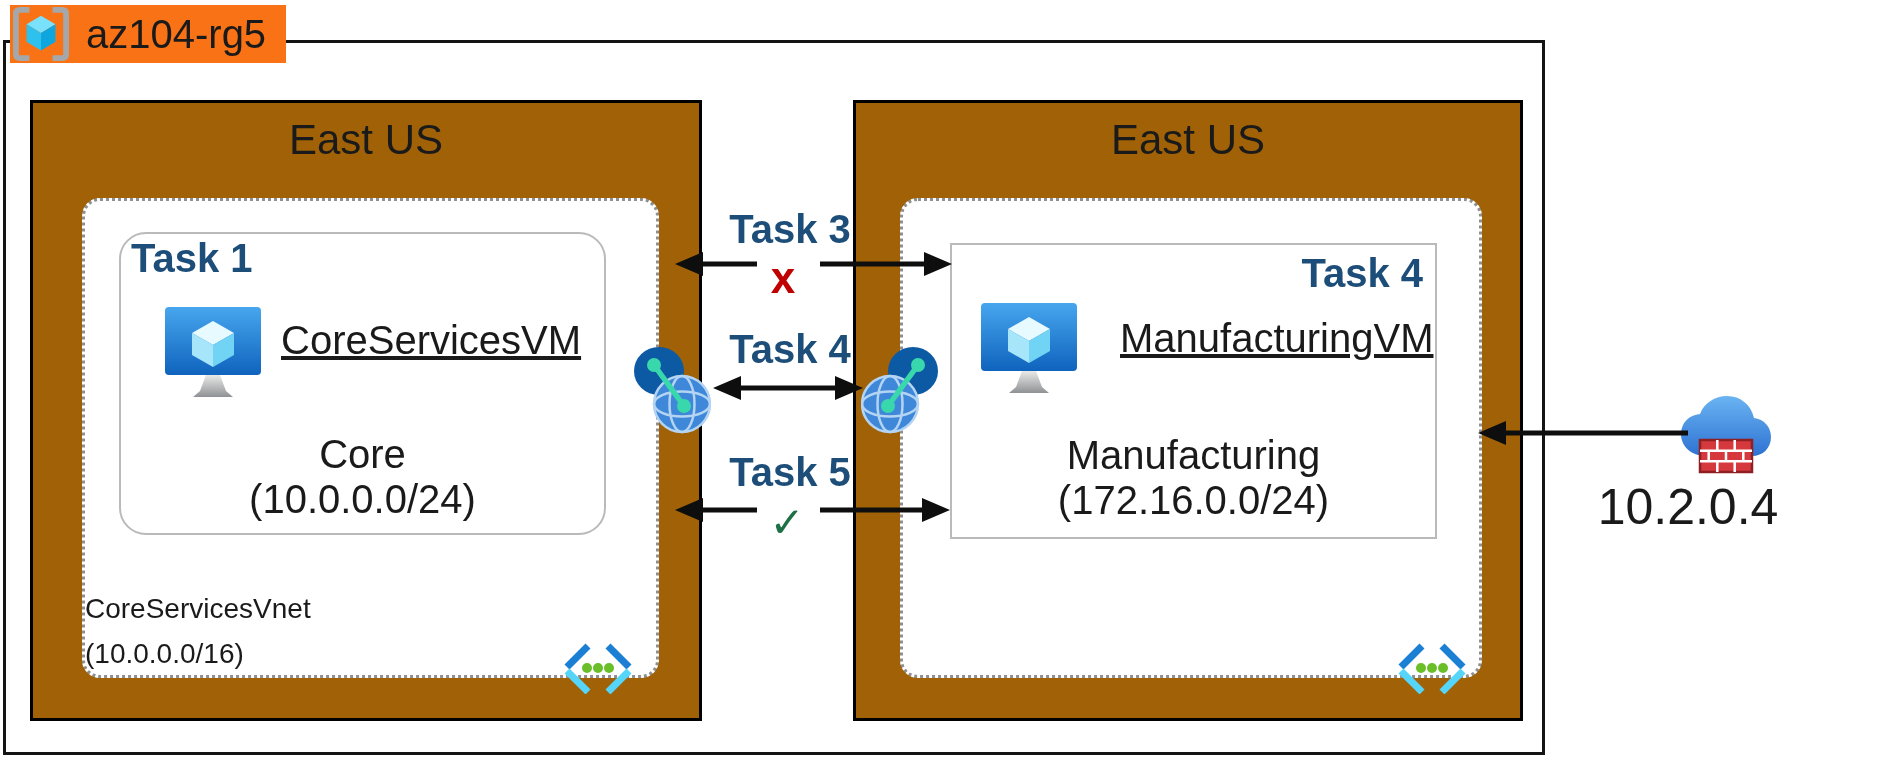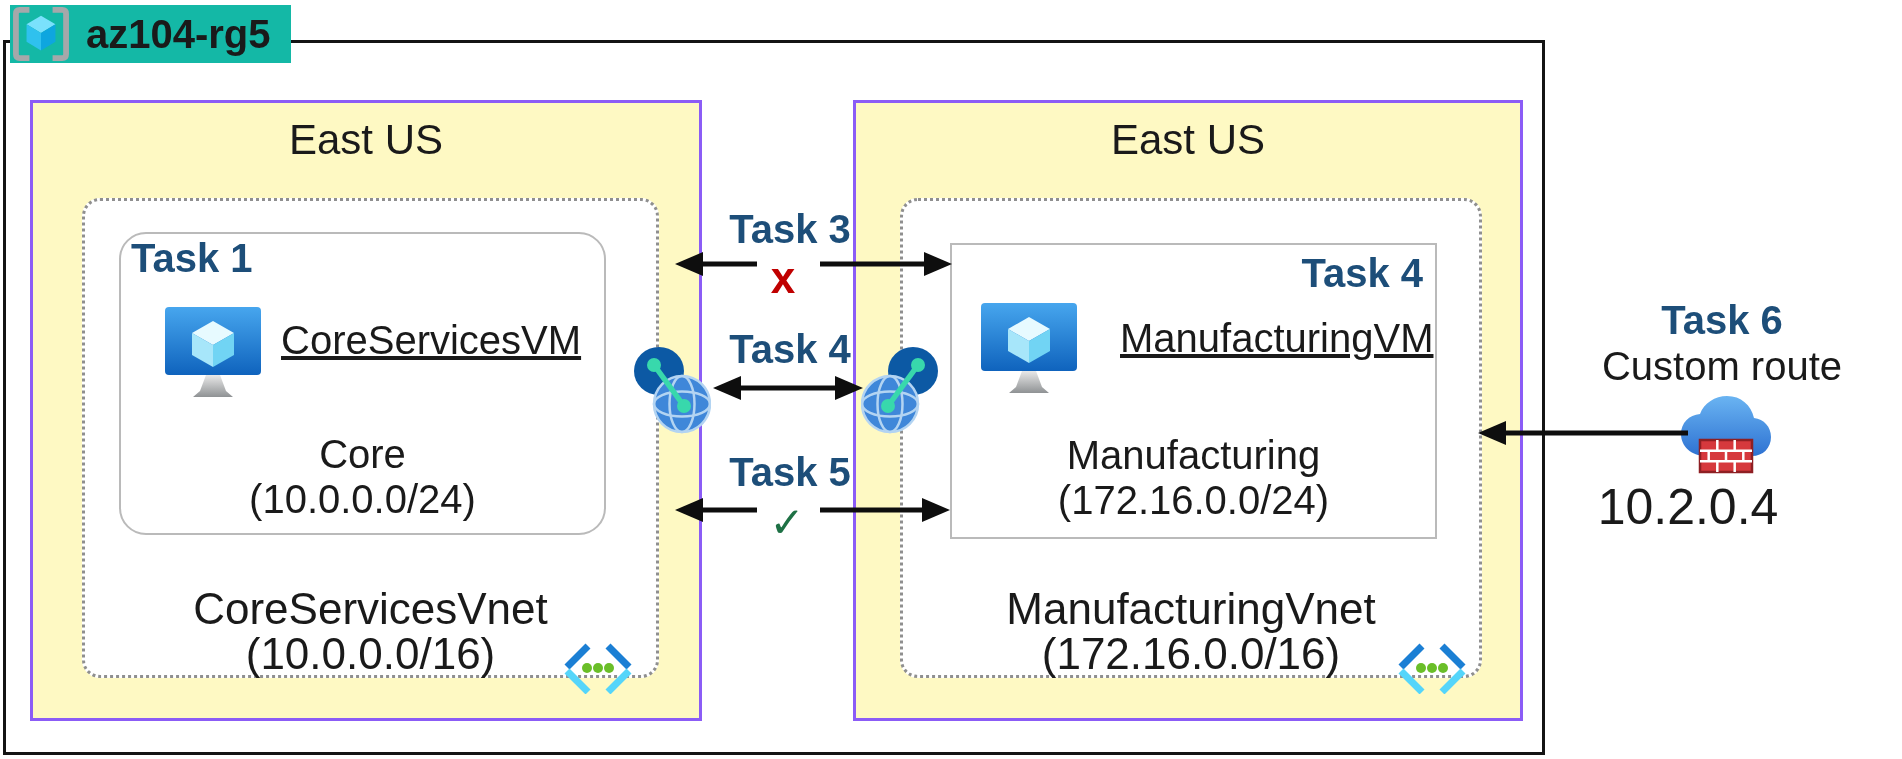--- a/index.html
+++ b/index.html
@@ -4,43 +4,43 @@
 <style>
   html,body{margin:0;padding:0;background:#fff;}
   .canvas{
     position:relative;width:1902px;height:759px;background:#ffffff;
     font-family:"Liberation Sans", sans-serif;color:#1a1a1a;overflow:hidden;
   }
   .abs{position:absolute;}
   
   .rg-box{left:3px;top:40px;width:1542px;height:715px;border:3px solid #141414;box-sizing:border-box;}
   .rg-label{left:10px;top:5px;height:58px;display:flex;align-items:center;gap:14px;
-    background:#14b8a6;padding:0 20px 0 0;z-index:8;font-weight:bold;}
+    background:#f97316;padding:0 20px 0 0;z-index:8;}
   .rg-label span{font-size:40px;color:#1a1a1a;white-space:nowrap;}
   
-  .region{background:#fef9c3;border:3px solid #8b5cf6;box-sizing:border-box;z-index:1;}
+  .region{background:#a16207;border:3px solid #000000;box-sizing:border-box;z-index:1;}
   .region-left{left:30px;top:100px;width:672px;height:621px;}
   .region-right{left:853px;top:100px;width:670px;height:621px;}
   .region-title{position:absolute;left:0;right:0;top:15px;text-align:center;
     font-size:42px;line-height:44px;color:#1a1a1a;}
   
   .dotted{position:absolute;background:#ffffff;border:3px dotted #8f8f8f;border-radius:18px;box-sizing:content-box;}
   .dotted-left{left:49px;top:95px;width:571px;height:474px;}
   .dotted-right{left:44px;top:95px;width:576px;height:474px;}
   
   .whitebox{position:absolute;background:#ffffff;border:2px solid #bababa;}
   .white-left{left:34px;top:31px;width:483px;height:299px;border-radius:27px;}
   .white-right{left:47px;top:42px;width:483px;height:292px;}
   .task-label{font-size:40px;font-weight:bold;color:#1d4e79;line-height:44px;white-space:nowrap;}
   .task-in-box-left{left:10px;top:2px;}
   .task-in-box-right{right:12px;top:6px;}
   .vm-name{font-size:40px;line-height:45px;white-space:nowrap;text-decoration:underline;}
   .center-text{left:0;right:0;text-align:center;}
   .two-line{font-size:40px;line-height:45px;}
-  .vnet-label{left:0;right:0;top:385px;text-align:center;font-size:44px;line-height:45px;}
+  .vnet-label{left:0;right:0;top:385px;font-size:28px;line-height:45px;}
   
   .mid-label{width:170px;text-align:center;z-index:7;}
   .t3{left:705px;top:207px;}
   .t4{left:705px;top:327px;}
   .t5{left:705px;top:450px;}
   
   .task6-block{left:1592px;top:297px;width:260px;text-align:center;z-index:7;}
   .task6-block .task-label{line-height:46px;}
   .task6-sub{font-size:40px;line-height:46px;color:#1a1a1a;}
   .route-ip{left:1558px;top:485px;width:260px;text-align:center;font-size:50px;line-height:44px;z-index:7;}
@@ -118,24 +118,20 @@
           <polygon points="29,28 50,40 50,62 29,50" fill="#a7e6fa"></polygon>
           <polygon points="71,28 50,40 50,62 71,50" fill="#71d4f4"></polygon>
           <polygon points="43,70 57,70 63,86 70,92 30,92 37,86" fill="url(#vmStand)"></polygon>
         </svg>
         <div class="abs vm-name" style="left:168px;top:71px">ManufacturingVM</div>
         <div class="abs center-text two-line" style="top:188px">
           <div>Manufacturing</div>
           <div>(172.16.0.0/24)</div>
         </div>
       </div>
-      <div class="abs vnet-label">
-        <div>ManufacturingVnet</div>
-        <div>(172.16.0.0/16)</div>
-      </div>
     </div>
   </div>
 
   <svg class="abs icon-layer" style="left:561px;top:642px" width="74" height="52" viewBox="0 0 74 52">
     <line x1="27" y1="4" x2="6" y2="25" stroke="#1b7fd4" stroke-width="7"></line>
     <line x1="6" y1="29" x2="27" y2="50" stroke="#55d5fa" stroke-width="7"></line>
     <line x1="47" y1="4" x2="68" y2="25" stroke="#1b7fd4" stroke-width="7"></line>
     <line x1="68" y1="29" x2="47" y2="50" stroke="#55d5fa" stroke-width="7"></line>
     <circle cx="26" cy="26" r="5" fill="#6abe28"></circle>
       <circle cx="37" cy="26" r="5" fill="#6abe28"></circle>
@@ -173,24 +169,20 @@
     </g>
     <line x1="57" y1="19" x2="27" y2="60" stroke="#38d8ac" stroke-width="5.5"></line>
     <circle cx="57" cy="19" r="7" fill="#38d8ac"></circle>
       <circle cx="27" cy="60" r="7" fill="#38d8ac"></circle>
   </svg>
 
   <div class="abs mid-label task-label t3">Task 3</div>
   <div class="abs mid-label task-label t4">Task 4</div>
   <div class="abs mid-label task-label t5">Task 5</div>
 
-  <div class="abs task6-block">
-    <div class="task-label">Task 6</div>
-    <div class="task6-sub">Custom route</div>
-  </div>
   <svg class="abs icon-layer" style="left:1676px;top:392px" width="100" height="88" viewBox="0 0 100 88">
     <path d="M30,64 C15,64 5,54 5,42 C5,31 13,23 24,22 C28,11 39,4 51,4 C65,4 75,13 78,26 C88,27 95,35 95,45 C95,56 87,64 76,64 Z" fill="url(#cloudGrad)"></path>
     <g transform="translate(24,48)">
       <rect x="0" y="0" width="52" height="32" fill="#d6393d" stroke="#8e1f23" stroke-width="2.5"></rect>
       <g stroke="#ffffff" stroke-width="2.5">
         <line x1="0" y1="10.7" x2="52" y2="10.7"></line>
         <line x1="0" y1="21.3" x2="52" y2="21.3"></line>
         <line x1="17.3" y1="0" x2="17.3" y2="10.7"></line>
         <line x1="34.7" y1="0" x2="34.7" y2="10.7"></line>
         <line x1="8.7" y1="10.7" x2="8.7" y2="21.3"></line>

